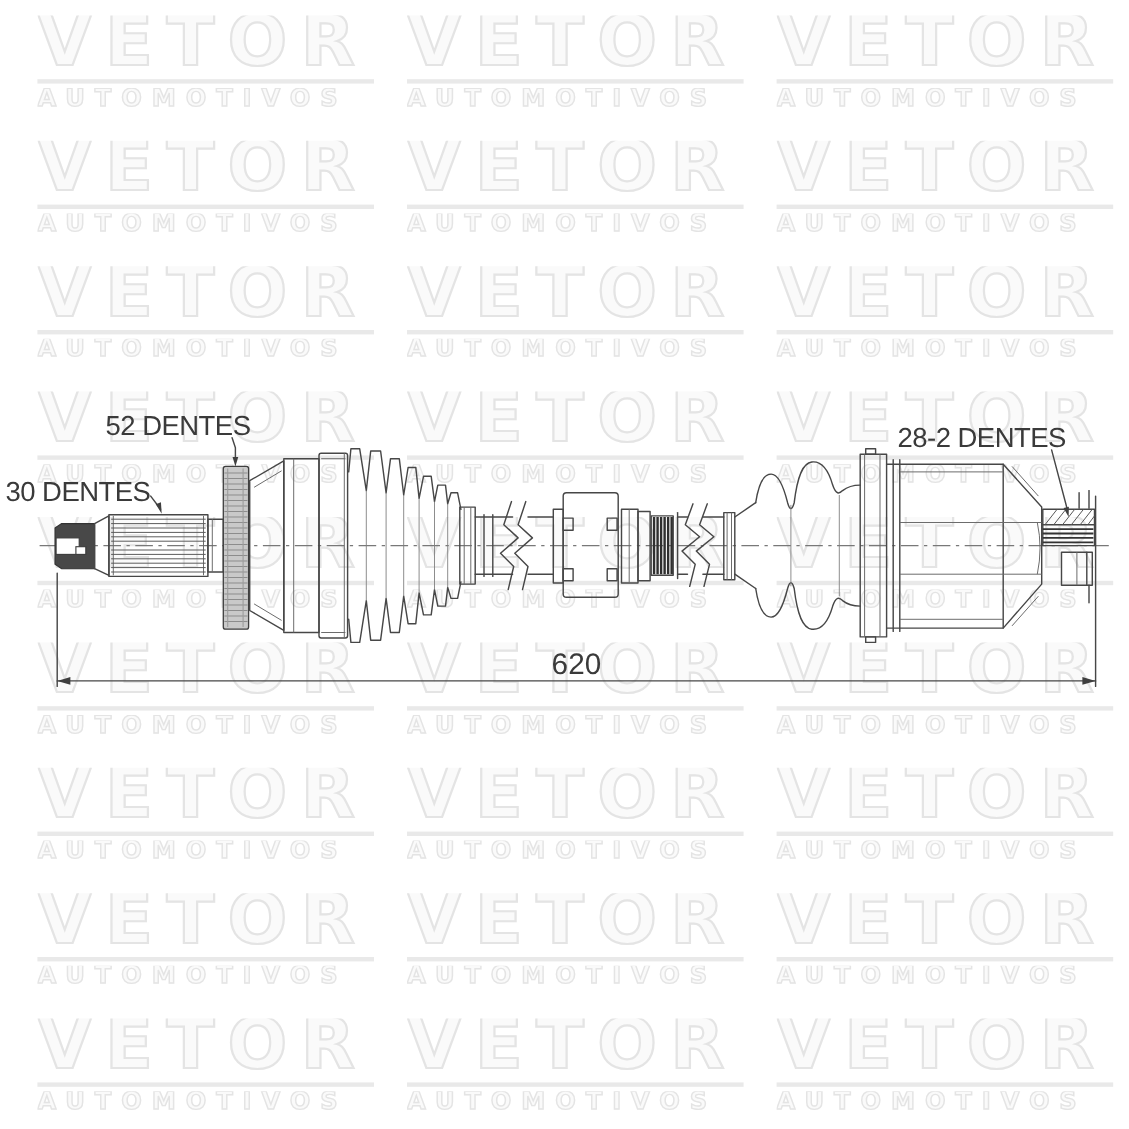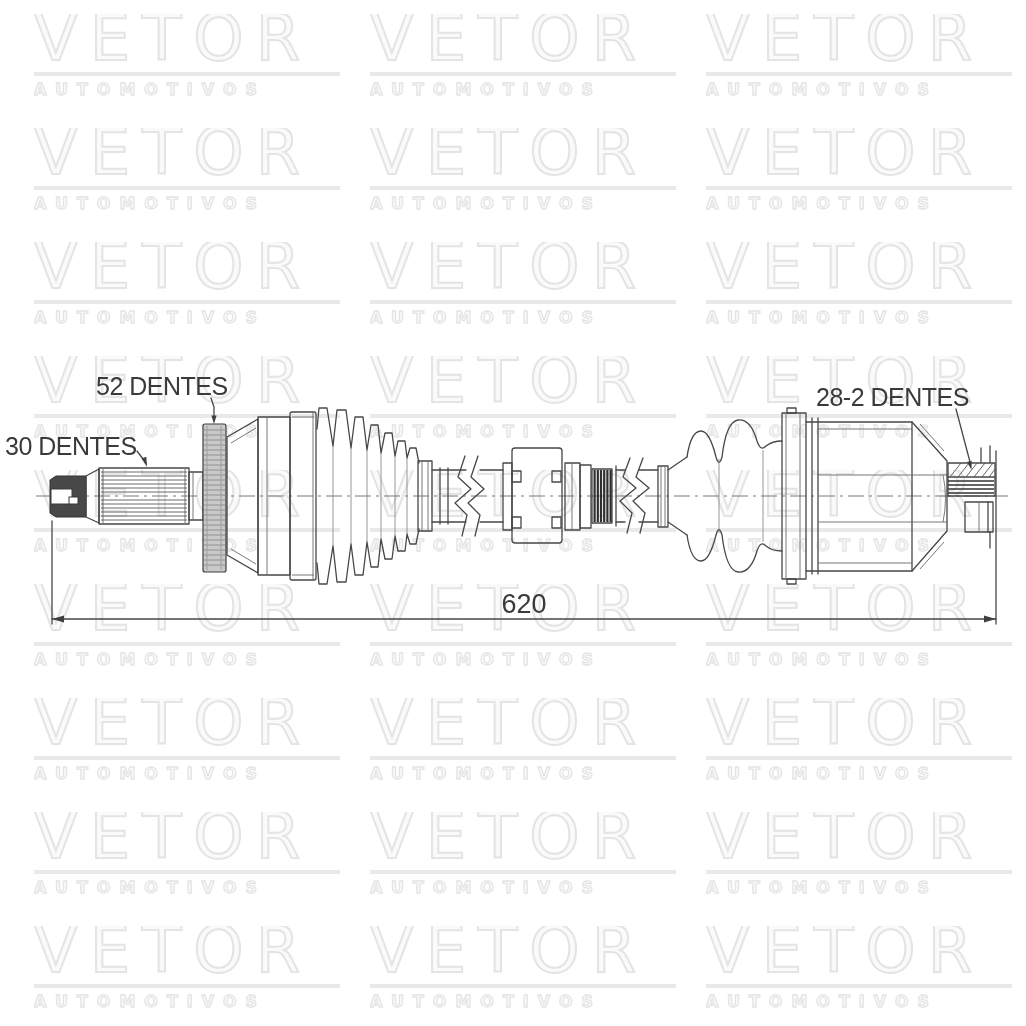--- a/index.html
+++ b/index.html
@@ -1,28 +1,28 @@
 <!DOCTYPE html>
 <html><head>
 <meta charset="utf-8">
 <style>
   html,body{margin:0;padding:0;width:1026px;height:1026px;background:#ffffff;overflow:hidden;}
   #stage{position:relative;width:1026px;height:1026px;background:#ffffff;font-family:"Liberation Sans",sans-serif;}
   
   #wm-layer{position:absolute;inset:0;}
   .wm{position:absolute;width:306px;pointer-events:none;}
   .wm .v{
-    font-family:"DejaVu Sans",sans-serif;font-weight:normal;
+    font-family:"DejaVu Sans",sans-serif;font-weight:bold;
     font-size:64px;line-height:49px;height:49px;letter-spacing:12px;
     color:#fafafa;-webkit-text-stroke:2px #e4e4e4;white-space:nowrap;overflow:hidden;
   }
   .wm .bar{height:4px;background:#e9e9e9;margin-top:9px;}
   .wm .a{
     font-family:"DejaVu Sans",sans-serif;font-weight:bold;
-    font-size:16px;line-height:19px;letter-spacing:9px;margin-top:4px;
+    font-size:22px;line-height:19px;letter-spacing:9px;margin-top:4px;
     color:#fafafa;-webkit-text-stroke:1.3px #e4e4e4;white-space:nowrap;overflow:hidden;
   }
   
   #axle-svg{position:absolute;left:0;top:0;}
   .ln{stroke:#474747;stroke-width:1.3;fill:none;stroke-linejoin:round;stroke-linecap:round;}
   .thin{stroke:#6a6a6a;stroke-width:0.9;fill:none;}
   .lbl{font-family:"Liberation Sans",sans-serif;font-size:25px;letter-spacing:-0.5px;fill:#3a3a3a;}
   .dim{font-family:"Liberation Sans",sans-serif;font-size:27px;fill:#3a3a3a;}
 </style>
 </head>

